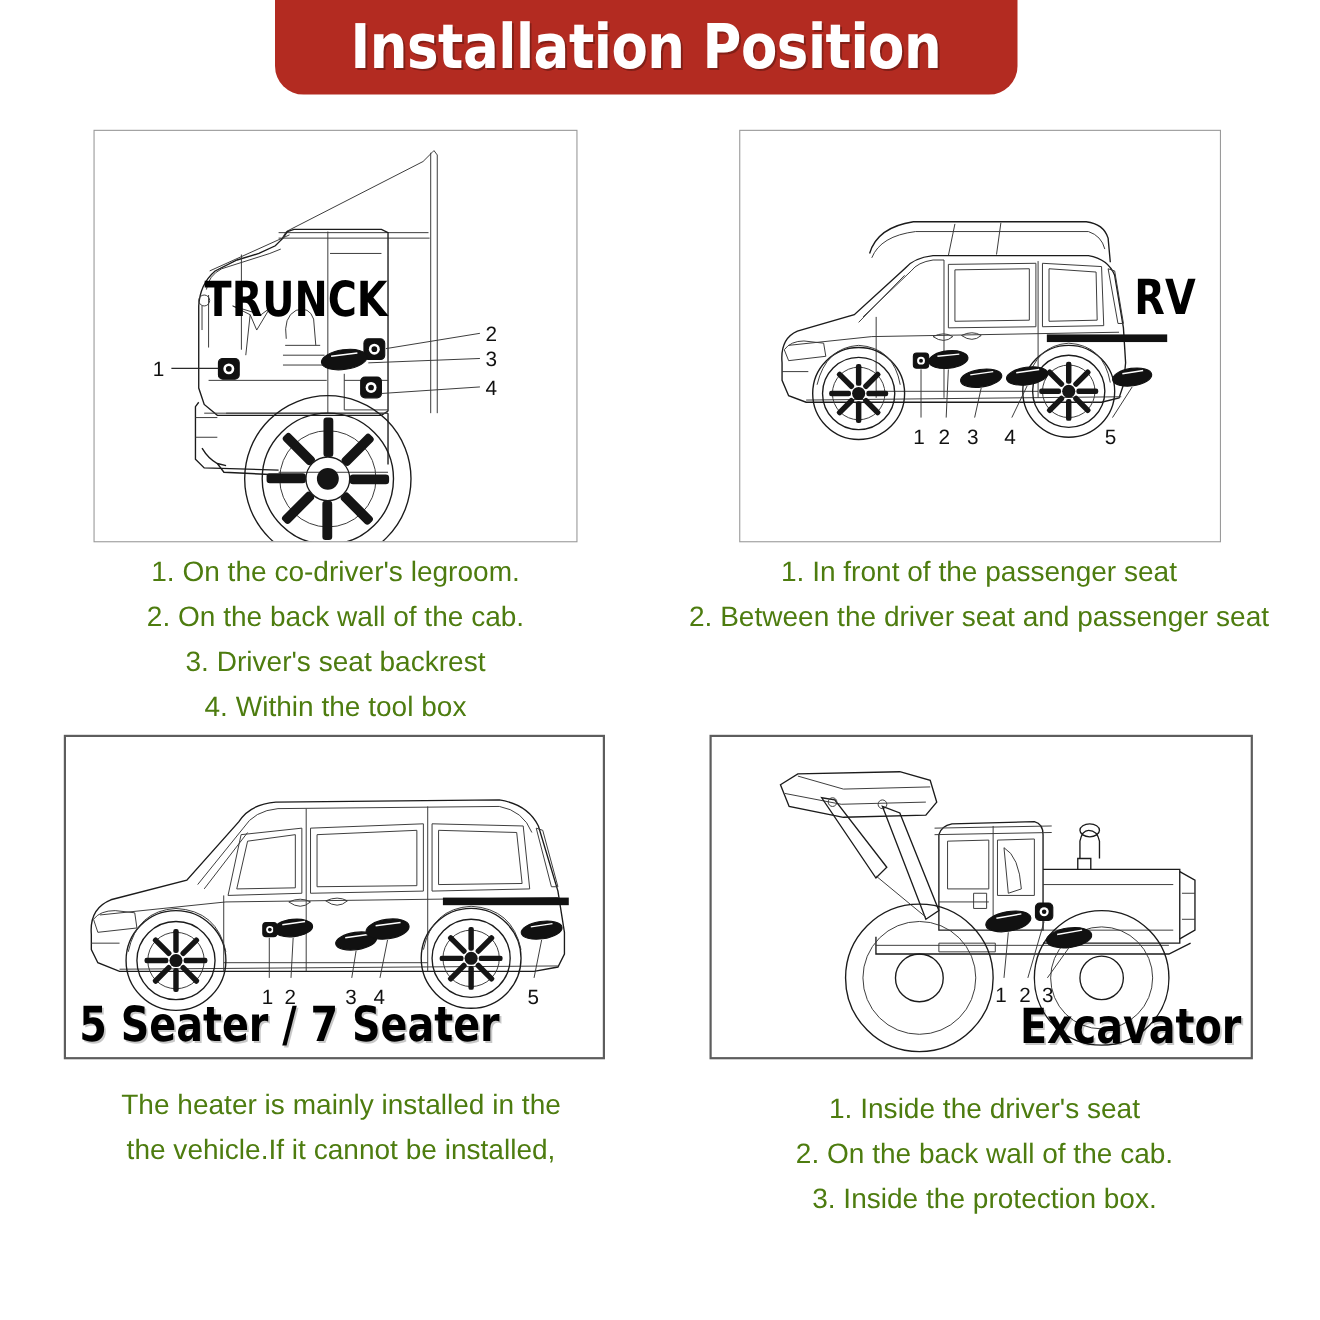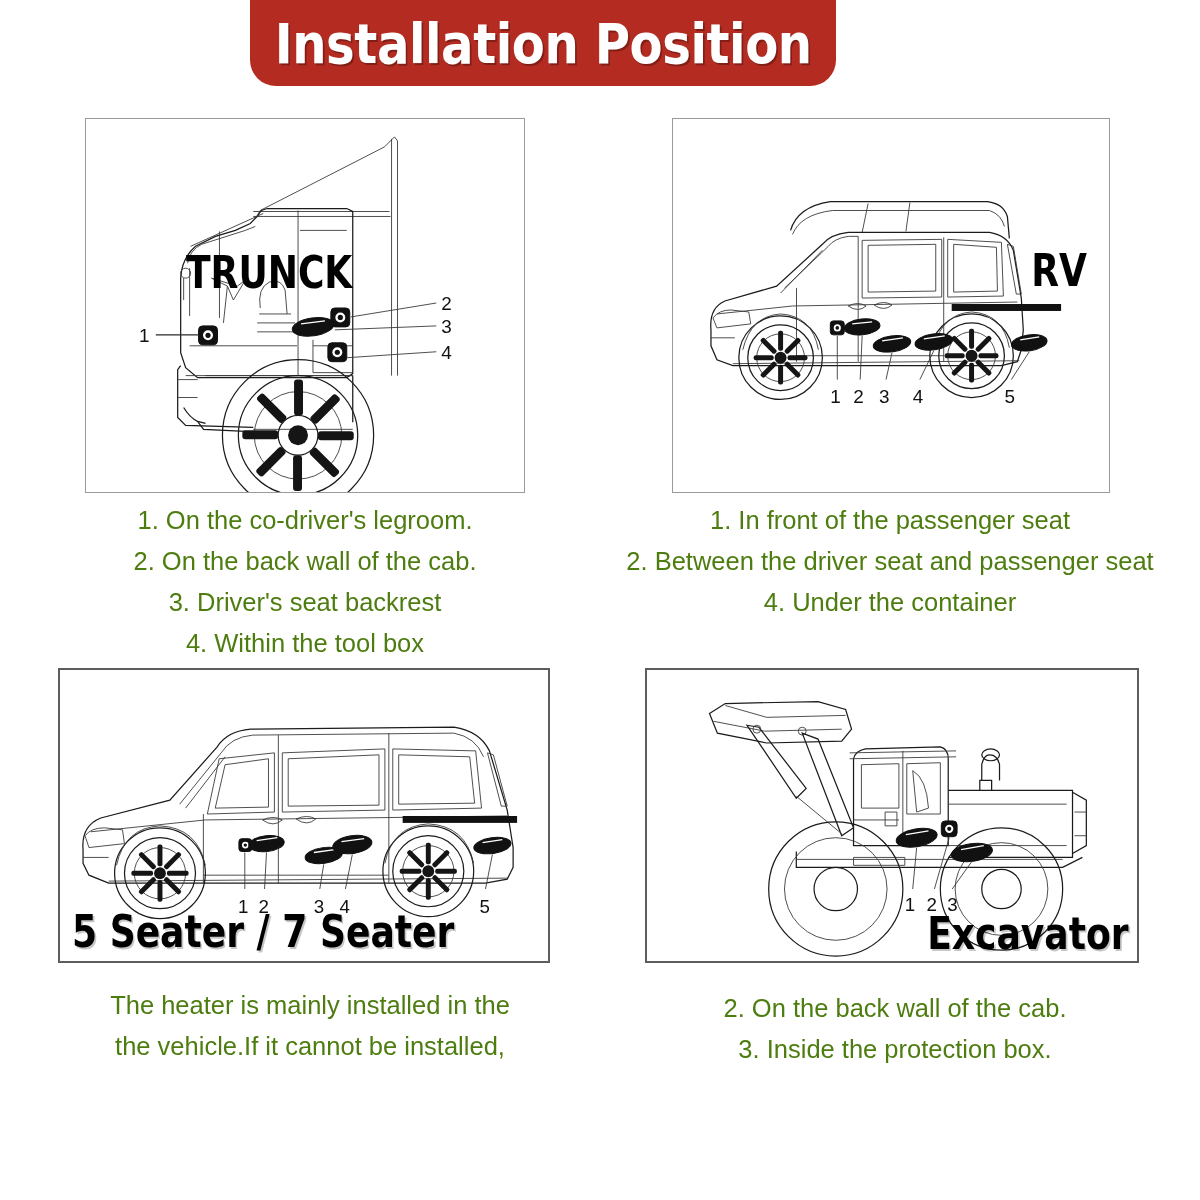--- a/index.html
+++ b/index.html
@@ -8,21 +8,21 @@
     background: #ffffff;
     font-family: "Liberation Sans", sans-serif;
     overflow: hidden;
   }
   #page { position: relative; width: 1200px; height: 1200px; background:#fff; }
 
   
   .banner {
     position: absolute;
     left: 250px; top: 0px;
-    width: 586px; height: 86px;
+    width: 675px; height: 86px;
     background: #b32b21;
     border-bottom-left-radius: 26px;
     border-bottom-right-radius: 26px;
     display: flex; align-items: center; justify-content: center;
   }
   .banner-text {
     color: #ffffff;
     font-family: "DejaVu Sans", sans-serif;
     font-weight: 700;
     font-size: 56px;
@@ -305,21 +305,20 @@
         <text class="num" x="207" y="286">3</text>
         <text class="num" x="241" y="286">4</text>
         <text class="num" x="333" y="286">5</text>
       </svg>
       <span class="corner-label lbl-rv">RV</span>
     </div>
 
     <div class="caption" style="left:590px; top:500px; width:600px;">
       <div>1. In front of the passenger seat</div>
       <div>2. Between the driver seat and passenger seat</div>
-      <div>4. Under the container</div>
     </div>
   </div>
 
   <div class="panel">
     <div class="frame thick" style="left:58px; top:668px; width:492px; height:295px;">
       <svg viewBox="0 0 492 295">
 
         <path class="ln" d="M22 182 Q20 158 40 150 L110 132 L158 78 Q168 62 192 60
                             L398 58 Q424 62 434 82 L452 142 L458 180 L458 200
                             L452 212 L430 216 L48 216 L28 208 L22 196 Z"></path>
@@ -504,18 +503,19 @@
         <path class="ln-t" d="M328 194 L308 222"></path>
 
         <text class="num" x="260" y="244">1</text>
         <text class="num" x="282" y="244">2</text>
         <text class="num" x="303" y="244">3</text>
       </svg>
       <span class="corner-label lbl-exc">Excavator</span>
     </div>
 
     <div class="caption" style="left:650px; top:988px; width:490px;">
+      <div>1. Inside the driver's seat</div>
       <div>2. On the back wall of the cab.</div>
       <div>3. Inside the protection box.</div>
     </div>
   </div>
 
 </div>
 
 </body></html>

